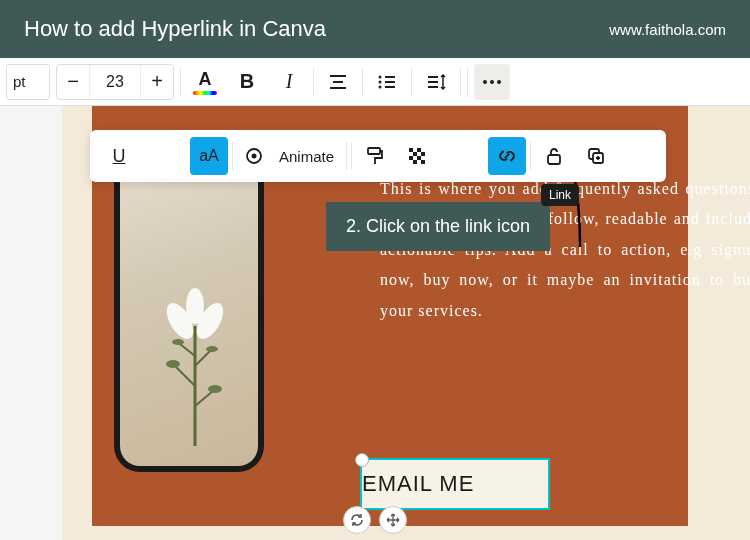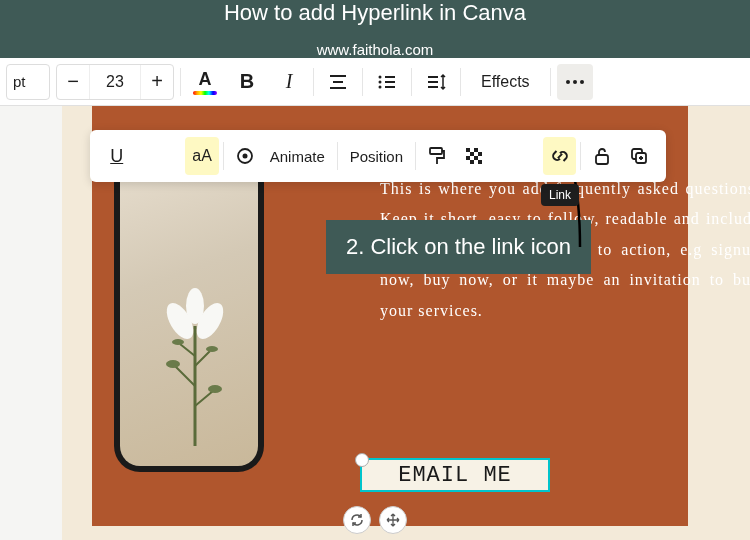--- a/index.html
+++ b/index.html
@@ -1,44 +1,44 @@
 <!DOCTYPE html>
 <html><head>
 <meta charset="utf-8">
 <style>
   * { box-sizing: border-box; margin: 0; padding: 0; }
   body { width: 750px; height: 540px; overflow: hidden; font-family: -apple-system, BlinkMacSystemFont, 'Segoe UI', Arial, sans-serif; background: #f5f5f3; position: relative; }
-  .header-banner { background: #3f5a56; height: 58px; display: flex; align-items: center; justify-content: space-between; padding: 0 18px; color: #fff; flex-direction: column; }
+  .header-banner { background: #3f5a56; height: 58px; display: flex; align-items: center; justify-content: space-between; padding: 0 24px; color: #fff; }
   .header-title { font-size: 22px; font-weight: 400; }
   .header-url { font-size: 15px; font-weight: 400; }
   .toolbar1 { background: #fff; border-bottom: 1px solid #e0e0e0; height: 48px; display: flex; align-items: center; padding: 0 6px; gap: 6px; }
   .font-select { width: 44px; height: 36px; border: 1px solid #ddd; border-radius: 4px; display: flex; align-items: center; justify-content: space-between; padding: 0 6px; font-size: 15px; color: #1e1e1e; background: #fff; gap: 38px; }
   .size-group { display: flex; align-items: center; border: 1px solid #ddd; border-radius: 4px; height: 36px; background: #fff; }
   .size-btn { width: 32px; height: 34px; display: flex; align-items: center; justify-content: center; font-size: 20px; color: #1e1e1e; cursor: pointer; }
   .size-val { width: 52px; text-align: center; font-size: 16px; color: #1e1e1e; border-left: 1px solid #eee; border-right: 1px solid #eee; height: 100%; line-height: 34px; }
   .tool-icon { width: 36px; height: 36px; display: flex; flex-direction: column; align-items: center; justify-content: center; border-radius: 4px; color: #1e1e1e; cursor: pointer; position: relative; }
   .tool-icon.active { background: #eeedea; }
   .vsep { width: 1px; height: 28px; background: #e5e5e5; }
   .effects-btn { padding: 0 14px; height: 36px; display: flex; align-items: center; font-size: 16px; color: #1e1e1e; }
   .color-bar { width: 24px; height: 4px; background: linear-gradient(90deg,#ff0000,#ffa500,#ffff00,#00ff00,#00ffff,#0000ff,#8b00ff); border-radius: 2px; margin-top: 1px; }
   .canvas-area { position: relative; width: 100%; height: calc(100% - 106px); background: #f5f5f3; overflow: hidden; }
   .beige-bg { position: absolute; left: 62px; top: 0; right: 0; bottom: 0; background: #f3ead9; }
   .rust-card { position: absolute; left: 92px; top: 0; width: 596px; height: 420px; background: #b0562d; }
   .phone { position: absolute; left: 114px; top: 36px; width: 150px; height: 330px; border-radius: 26px; background: #1a1a1a; padding: 6px; }
   .phone-screen { width: 100%; height: 100%; border-radius: 20px; background: linear-gradient(160deg,#e8dfd0 0%,#d4c9b5 40%,#c9b89a 100%); position: relative; overflow: hidden; }
   .plant { position: absolute; bottom: 20px; left: 35px; }
   .body-text { position: absolute; left: 288px; top: 68px; width: 380px; color: #fff; font-size: 16px; line-height: 1.9; text-align: justify; font-family: Georgia, serif; letter-spacing: 1px; }
-  .email-btn { position: absolute; left: 360px; top: 352px; width: 190px; height: 34px; border: 2px solid #00c4cc; background: #f7f2e6; display: flex; align-items: center; justify-content: center; font-family: Liberation Mono, monospace; font-size: 22px; letter-spacing: 1px; color: #1a1a1a; }
+  .email-btn { position: absolute; left: 360px; top: 352px; width: 190px; height: 52px; border: 2px solid #00c4cc; background: #f7f2e6; display: flex; align-items: center; font-family: Liberation Sans, sans-serif; font-size: 22px; letter-spacing: 1px; color: #1a1a1a; }
   .email-handle { position: absolute; left: -7px; top: -7px; width: 14px; height: 14px; background: #fff; border: 1px solid #aaa; border-radius: 50%; }
   .toolbar2 { position: absolute; left: 90px; top: 24px; width: 576px; height: 52px; background: #fff; border-radius: 6px; box-shadow: 0 2px 10px rgba(0,0,0,.15); display: flex; align-items: center; padding: 0 10px; gap: 4px; z-index: 30; }
   .tb2-btn { height: 38px; display: flex; align-items: center; justify-content: center; border-radius: 4px; color: #1e1e1e; cursor: pointer; padding: 0 8px; font-size: 15px; }
   .tb2-icon { width: 38px; padding: 0; }
-  .tb2-btn.active { background: #fef9c3; margin-left: 48px; }
+  .tb2-btn.active { background: #0ea5e9; margin-left: 48px; }
   .tooltip { position: absolute; left: 541px; top: 78px; background: #1e1e1e; color: #fff; font-size: 12px; padding: 4px 8px; border-radius: 4px; z-index: 25; }
-  .instruction { position: absolute; left: 326px; top: 114px; background: #3f5a56; color: #fff; font-size: 22px; padding: 14px 20px; z-index: 20; }
+  .instruction { position: absolute; left: 326px; top: 96px; background: #3f5a56; color: #fff; font-size: 18px; padding: 14px 20px; z-index: 20; }
   .arrow { position: absolute; left: 570px; top: 56px; z-index: 22; pointer-events: none; }
   .bottom-controls { position: absolute; left: 50%; bottom: 6px; transform: translateX(-50%); display: flex; gap: 8px; z-index: 40; }
   .bottom-btn { width: 28px; height: 28px; border: 1px solid #ccc; border-radius: 50%; background: #fff; display: flex; align-items: center; justify-content: center; color: #555; font-size: 14px; }
   .chev { width: 10px; height: 10px; }
 </style>
 </head>
 <body>
 
 <div class="header-banner">
   <div class="header-title">How to add Hyperlink in Canva</div>
@@ -84,21 +84,20 @@
       </svg>
   </div>
   <div class="vsep"></div>
   <div class="tool-icon">
     <svg width="20" height="18" viewBox="0 0 20 18">
         <path d="M2 4 H12 M2 9 H12 M2 14 H12" stroke="#1e1e1e" stroke-width="2"></path>
         <path d="M17 2 L17 16 M15 4 L17 2 L19 4 M15 14 L17 16 L19 14" stroke="#1e1e1e" stroke-width="1.5" fill="none"></path>
       </svg>
   </div>
   <div class="vsep"></div>
-  <div class="effects-btn">Effects</div>
   <div class="vsep"></div>
   <div class="tool-icon active">
     <svg width="20" height="6" viewBox="0 0 20 6">
         <circle cx="3" cy="3" r="2" fill="#1e1e1e"></circle>
         <circle cx="10" cy="3" r="2" fill="#1e1e1e"></circle>
         <circle cx="17" cy="3" r="2" fill="#1e1e1e"></circle>
       </svg>
   </div>
 </div>
 
@@ -136,21 +135,20 @@
     </div>
     <div class="vsep"></div>
     <div class="tb2-btn" style="gap:16px">
       <svg width="18" height="18" viewBox="0 0 18 18">
           <circle cx="9" cy="9" r="7" stroke="#1e1e1e" stroke-width="1.8" fill="none"></circle>
           <circle cx="9" cy="9" r="2.5" fill="#1e1e1e"></circle>
         </svg>
       <span>Animate</span>
     </div>
     <div class="vsep"></div>
-    <div class="tb2-btn">Position</div>
     <div class="vsep"></div>
     <div class="tb2-btn tb2-icon">
       <svg width="18" height="20" viewBox="0 0 18 20">
           <rect x="2" y="2" width="12" height="6" rx="1" stroke="#1e1e1e" stroke-width="1.8" fill="none"></rect>
           <path d="M14 5 H16 V12 H9 V18" stroke="#1e1e1e" stroke-width="1.8" fill="none"></path>
         </svg>
     </div>
     <div class="tb2-btn tb2-icon">
       <svg width="20" height="20" viewBox="0 0 20 20">
         <rect x="2" y="2" width="4" height="4" fill="#1e1e1e"></rect>

